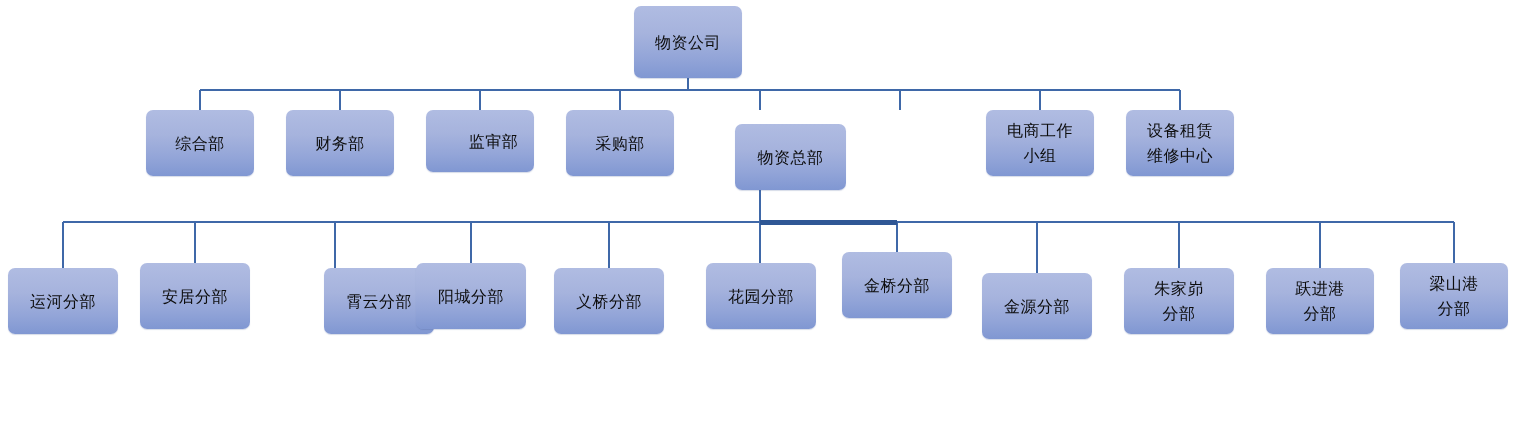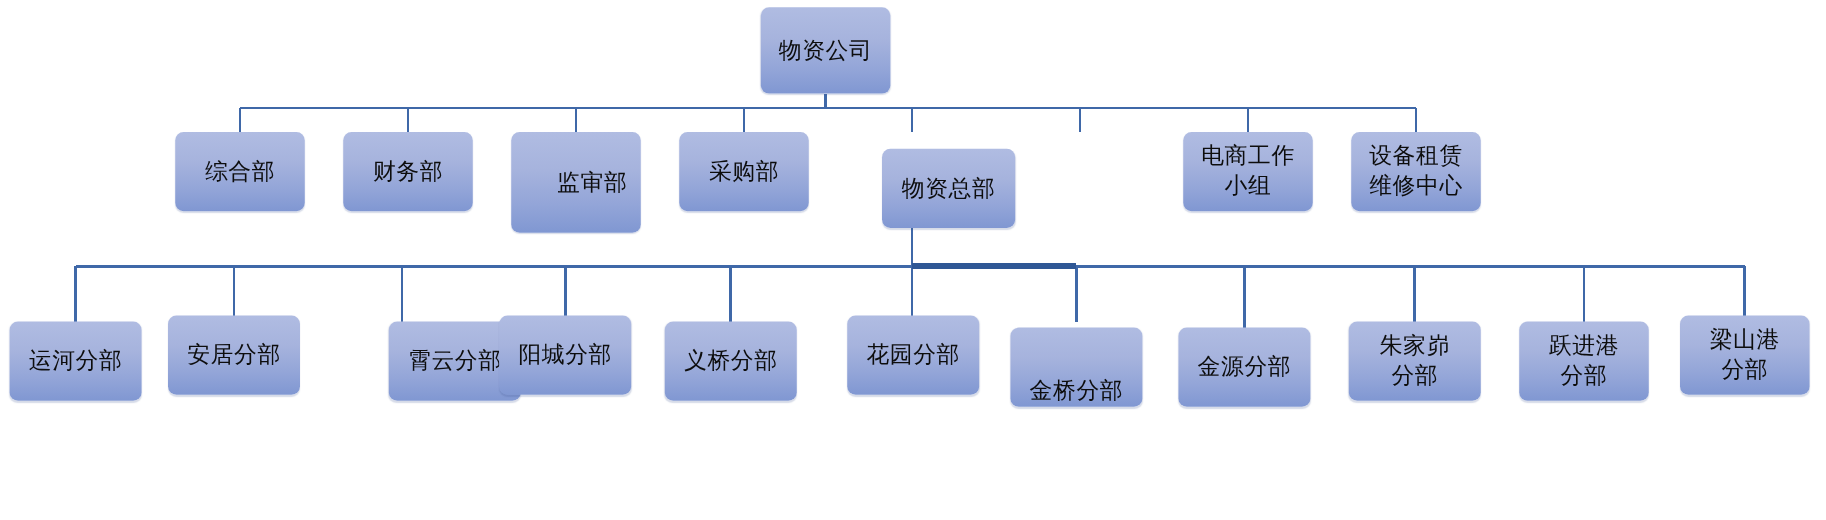--- a/index.html
+++ b/index.html
@@ -34,21 +34,21 @@
   .node {
     position: absolute;
     box-sizing: border-box;
     border-radius: 7px;
     background: linear-gradient(to bottom, #b0bce2 0%, #a6b3dd 38%, #93a5d8 72%, #8097d2 100%);
     display: flex;
     align-items: center;
     justify-content: center;
     text-align: center;
     color: #0d0d0d;
-    font-size: 19px;
+    font-size: 16px;
     line-height: 25px;
     letter-spacing: 0.5px;
     box-shadow: 0 1px 1px rgba(70, 90, 150, 0.22);
   }
   .node .label {
     display: block;
     width: 100%;
     white-space: pre-line;
   }
 </style>
@@ -98,21 +98,21 @@
     <div class="node" style="left:634px; top:6px; width:108px; height:72px;">
       <span class="label">物资公司</span>
     </div>
 
     <div class="node" style="left:146px; top:110px; width:108px; height:66px;">
       <span class="label">综合部</span>
     </div>
     <div class="node" style="left:286px; top:110px; width:108px; height:66px;">
       <span class="label">财务部</span>
     </div>
-    <div class="node" style="left:426px; top:110px; width:108px; height:84px;padding-left:27px;">
+    <div class="node" style="left:426px; top:110px; width:108px; height:62px;padding-left:27px;">
       <span class="label">监审部</span>
     </div>
     <div class="node" style="left:566px; top:110px; width:108px; height:66px;">
       <span class="label">采购部</span>
     </div>
     <div class="node" style="left:706px; top:124px; width:111px; height:66px;margin-left:29px;">
       <span class="label">物资总部</span>
     </div>
     <div class="node" style="left:986px; top:110px; width:108px; height:66px;align-items:center;">
       <span class="label">电商工作
@@ -134,21 +134,21 @@
     </div>
     <div class="node" style="left:416px; top:263px; width:110px; height:66px;">
       <span class="label">阳城分部</span>
     </div>
     <div class="node" style="left:554px; top:268px; width:110px; height:66px;">
       <span class="label">义桥分部</span>
     </div>
     <div class="node" style="left:706px; top:263px; width:110px; height:66px;">
       <span class="label">花园分部</span>
     </div>
-    <div class="node" style="left:842px; top:273px; width:110px; height:66px;align-items:flex-end;">
+    <div class="node" style="left:842px; top:252px; width:110px; height:66px;">
       <span class="label">金桥分部</span>
     </div>
     <div class="node" style="left:982px; top:273px; width:110px; height:66px;">
       <span class="label">金源分部</span>
     </div>
     <div class="node" style="left:1124px; top:268px; width:110px; height:66px;">
       <span class="label">朱家峁
 分部</span>
     </div>
     <div class="node" style="left:1266px; top:268px; width:108px; height:66px;">

